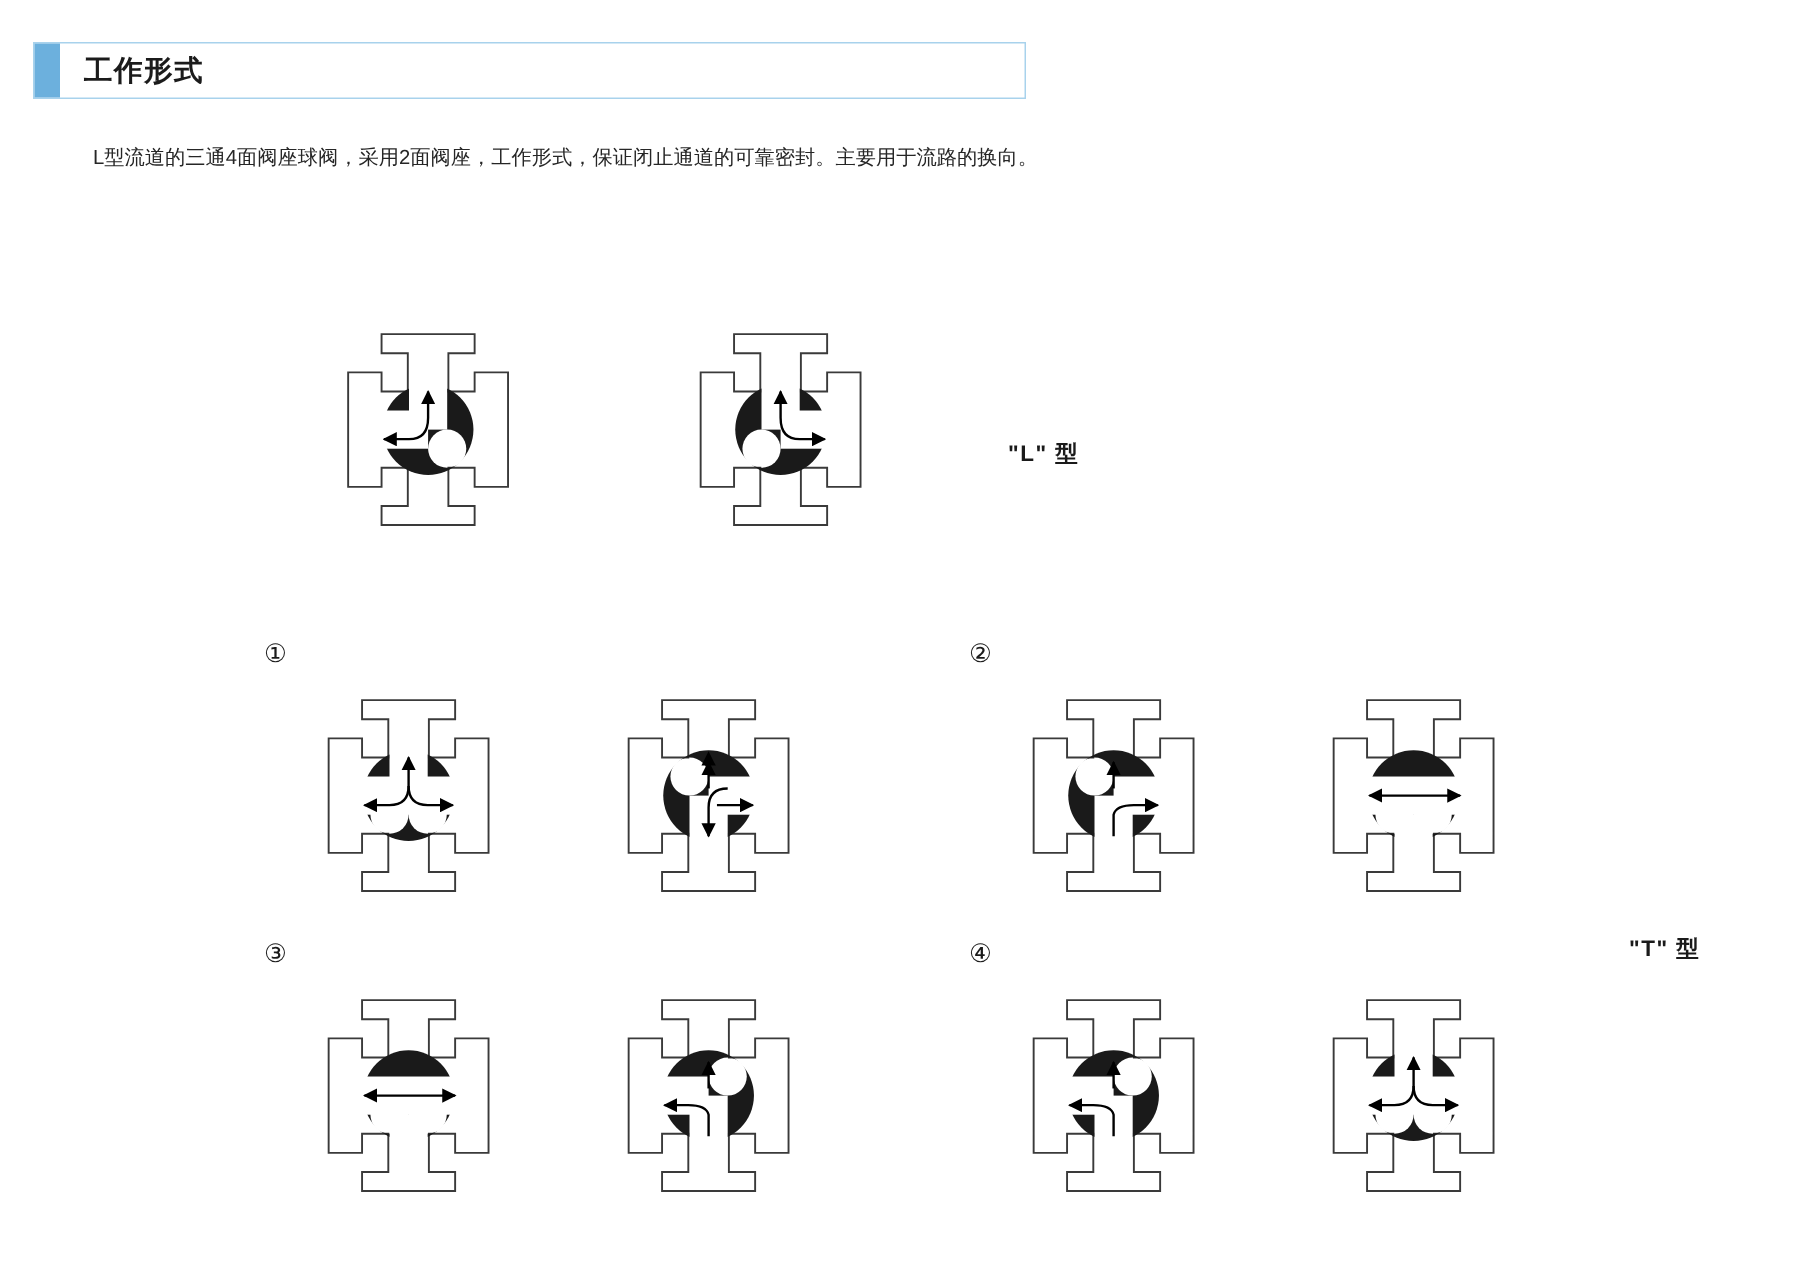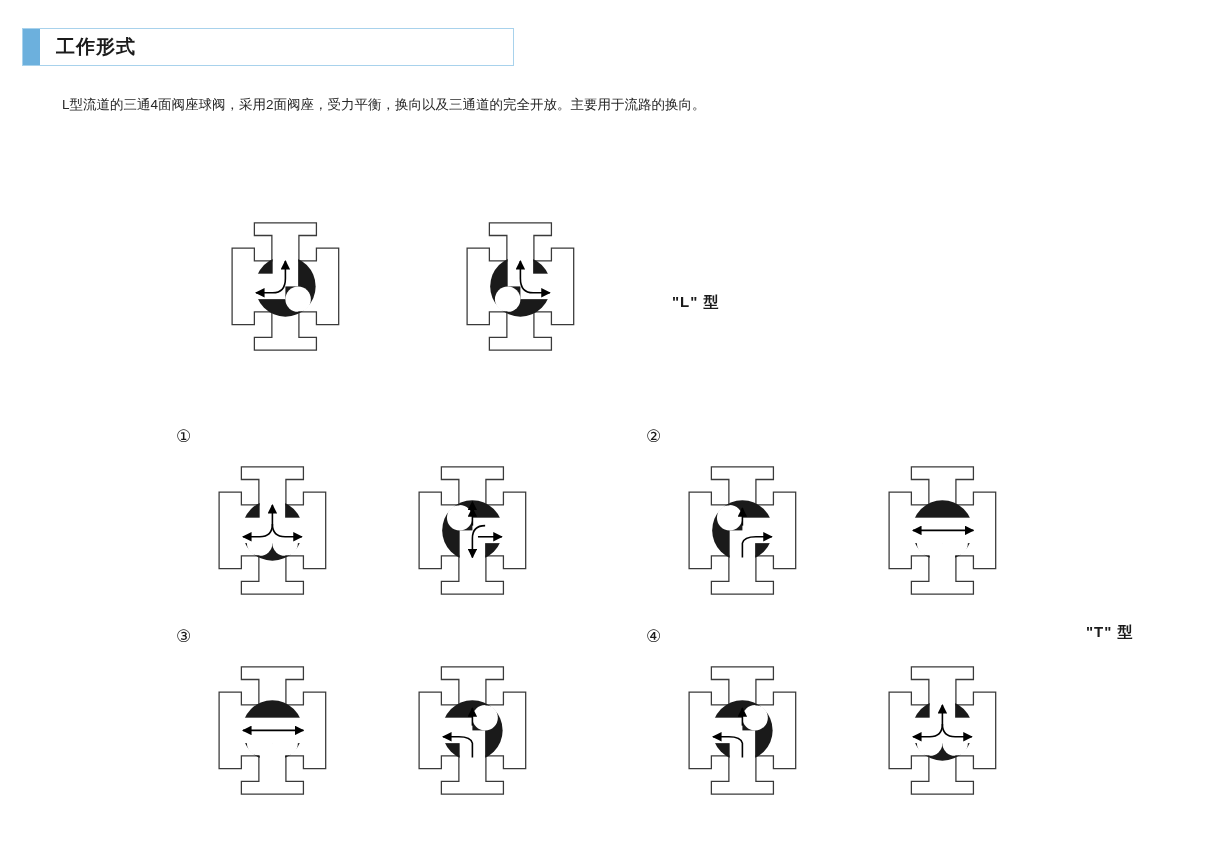--- a/index.html
+++ b/index.html
@@ -14,21 +14,21 @@
     font-family: "Liberation Sans", "DejaVu Sans", sans-serif;
     color: #1a1a1a;
     overflow: hidden;
   }
 
   
   .section-header {
     position: absolute;
     left: 22px;
     top: 28px;
-    width: 492px;
+    width: 662px;
     height: 38px;
     box-sizing: border-box;
     border: 1px solid #a8d2ec;
     background: #ffffff;
     display: flex;
     align-items: stretch;
   }
   .section-header-accent {
     width: 17px;
     background: #6cb0dd;
@@ -92,21 +92,21 @@
 </style>
 </head>
 <body>
 
 <div class="section-header">
   <div class="section-header-accent"></div>
   <div class="section-header-title">工作形式</div>
 </div>
 
 <div class="intro">
-  <div class="intro-line">L型流道的三通4面阀座球阀，采用2面阀座，受力平衡，换向以及三通道的完全开放。主要用于流路的换向。</div>
+  <div class="intro-line">L型流道的三通4面阀座球阀，采用2面阀座，工作形式，保证闭止通道的可靠密封。主要用于流路的换向。</div>
 </div>
 
 <div class="diagram-area">
 
   <svg width="0" height="0" style="position:absolute" aria-hidden="true">
     <defs>
 
       <path id="valve-body" d="M 6 34
            L 6 10 L 34 10 L 34 26 L 56 26
            L 56 -6 L 34 -6 L 34 -22 L 112 -22 L 112 -6 L 90 -6

